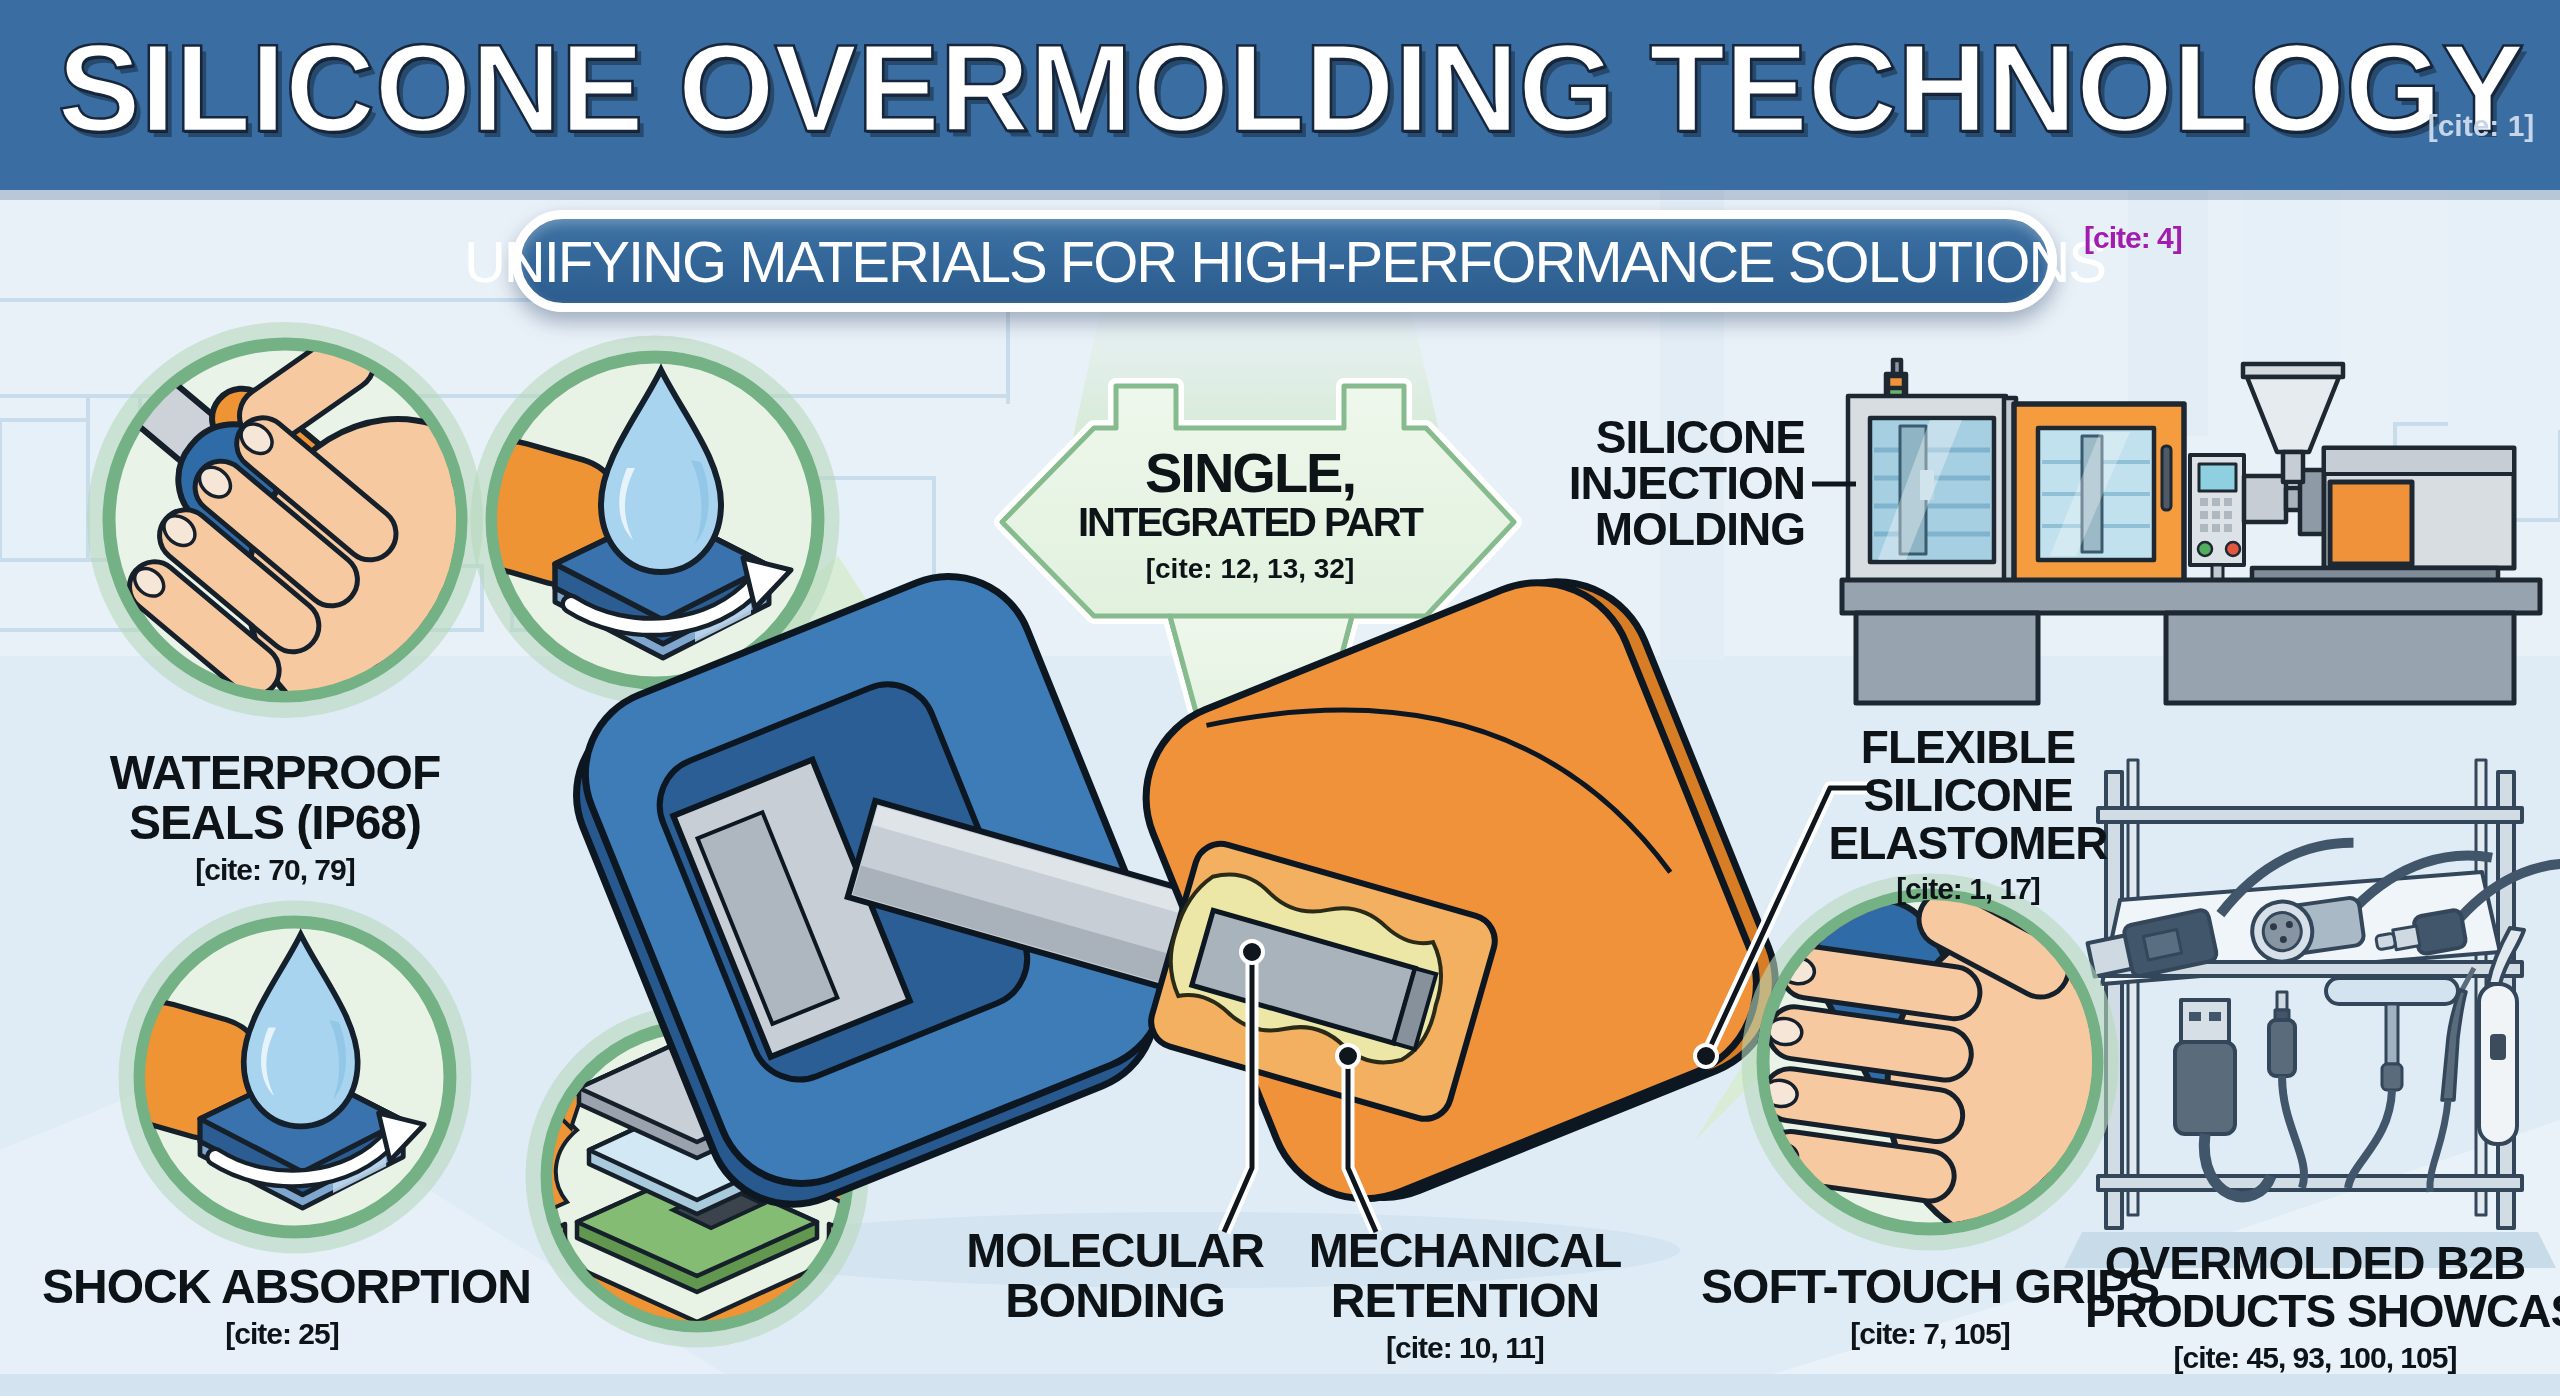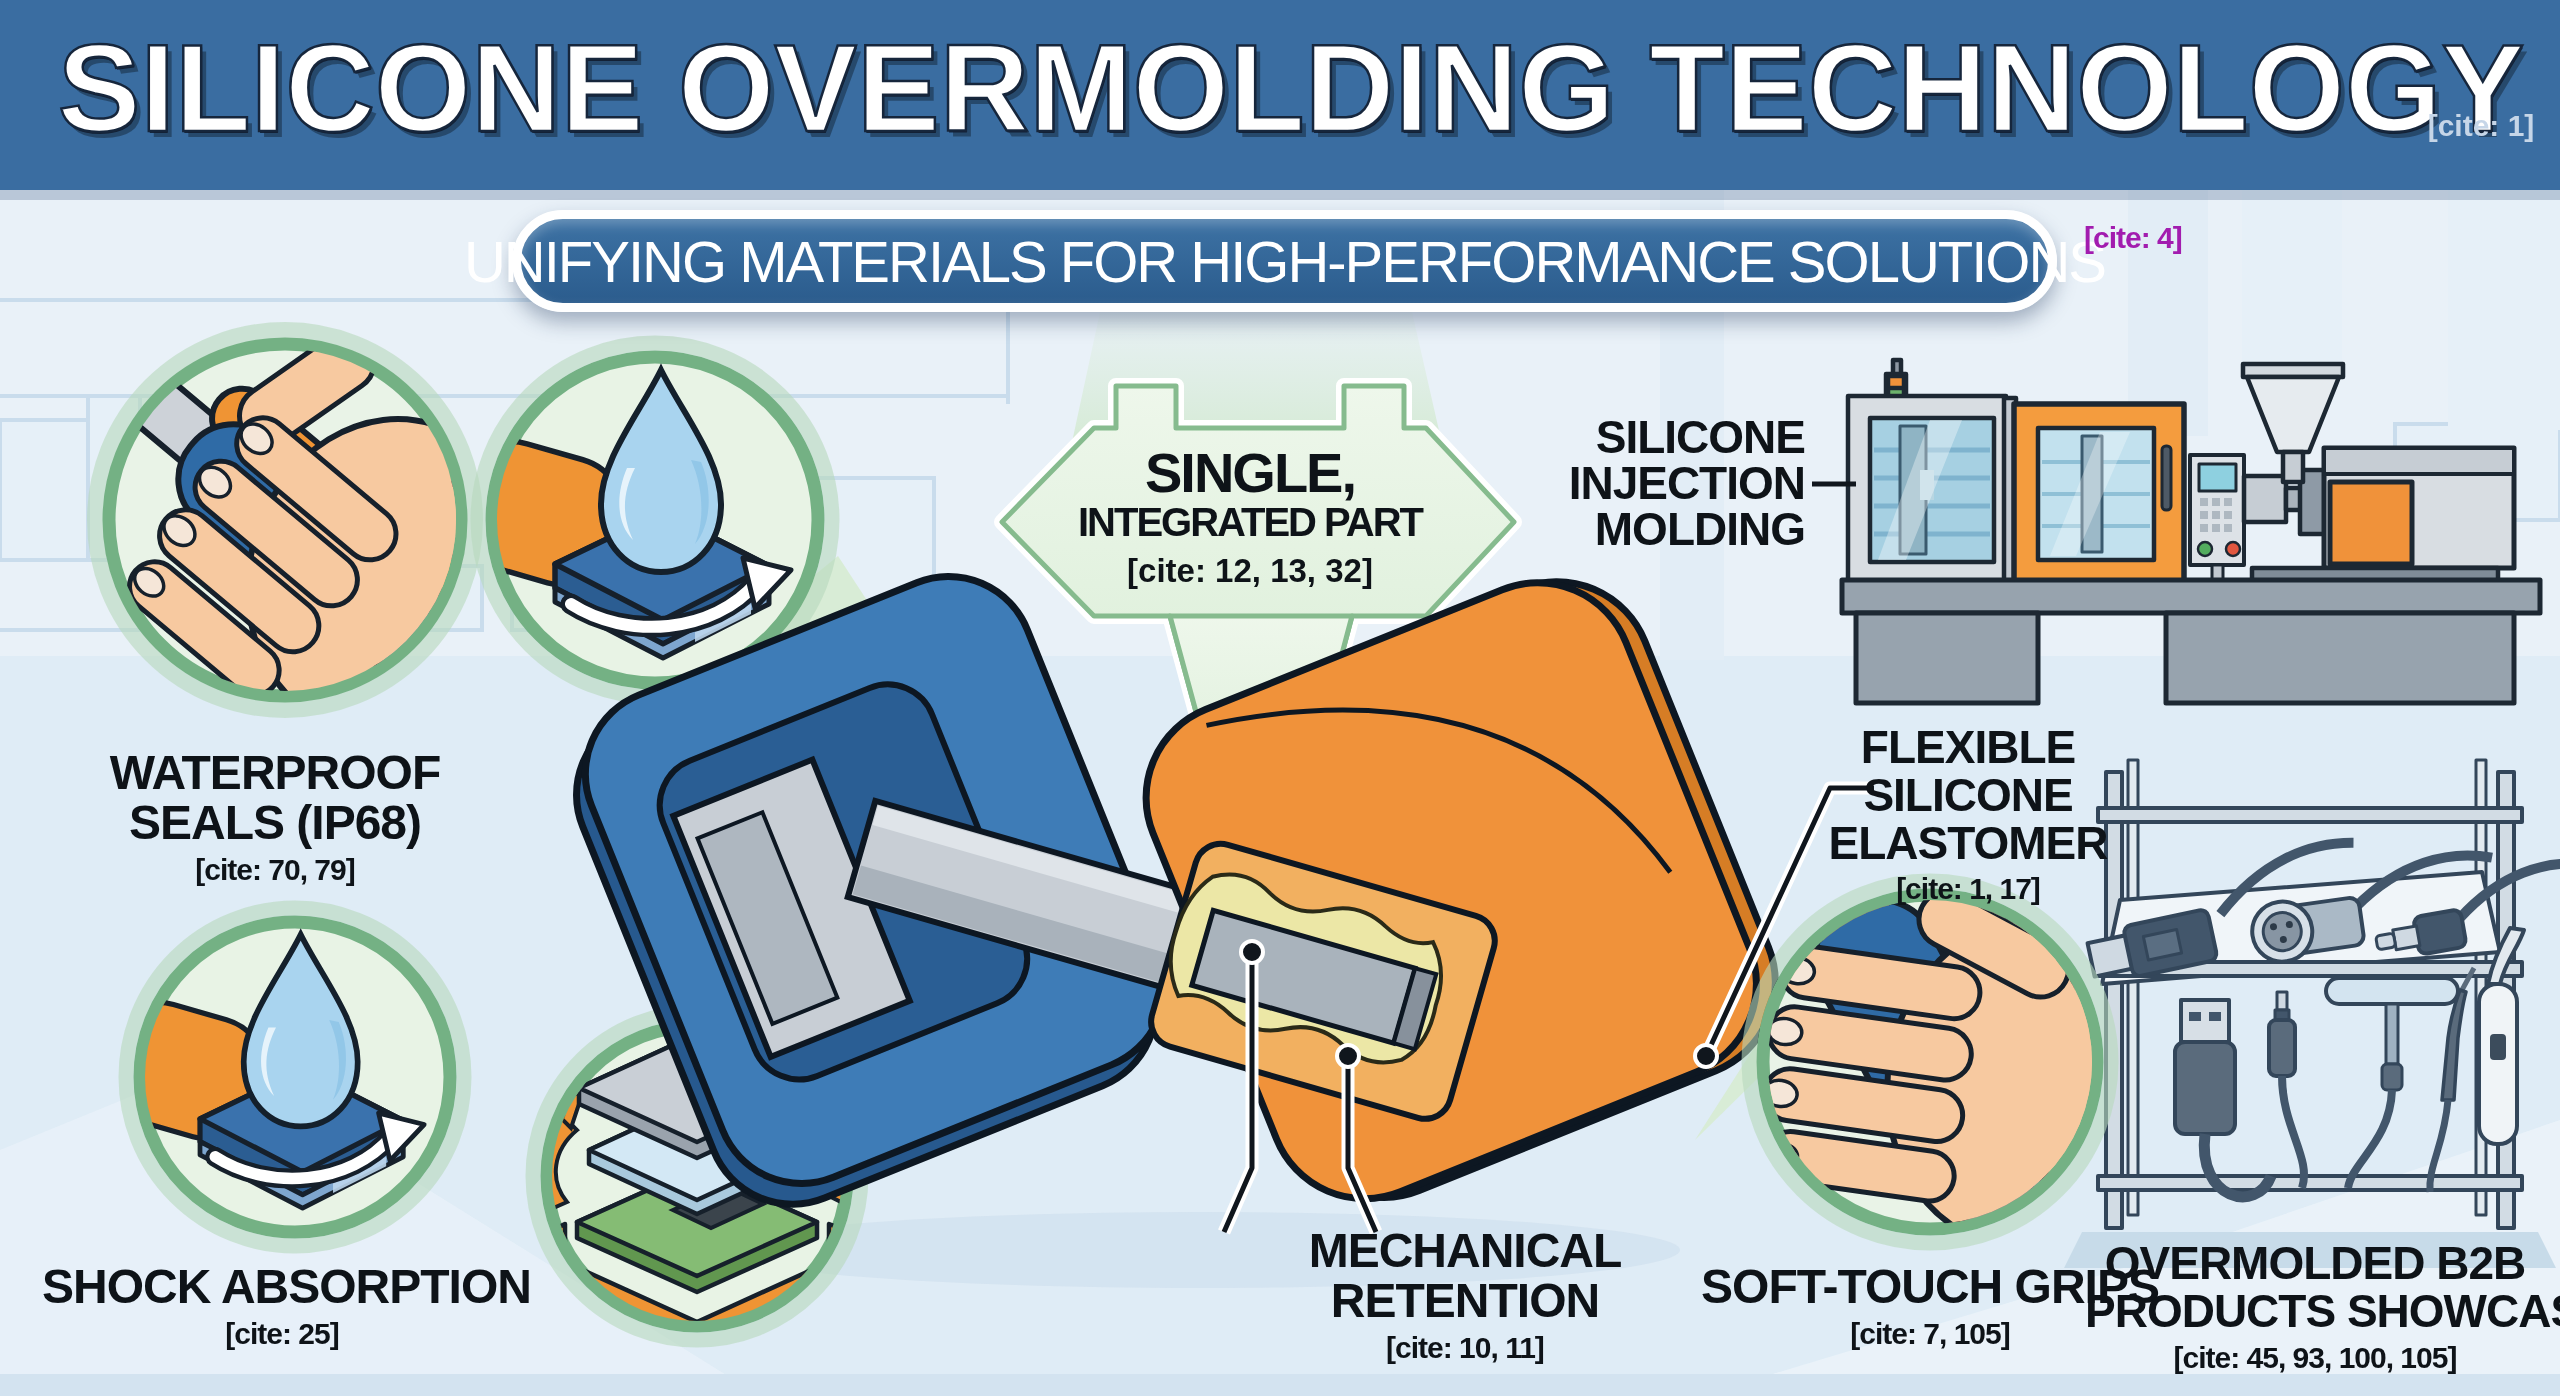--- a/index.html
+++ b/index.html
@@ -19,21 +19,21 @@
       border-radius:64px;box-sizing:border-box;display:flex;align-items:center;justify-content:center;
       box-shadow:0 10px 20px rgba(25,50,85,.35), inset 0 5px 12px rgba(255,255,255,.25);}
   .pill span{color:#fff;font-weight:400;font-size:58px;letter-spacing:-2px;white-space:nowrap;}
   .pill-cite{left:2084px;top:222px;width:220px;font-size:30px;color:#a21caf;text-align:left;}
   .lbl-48 div.l{font-size:48px;}
   .lbl-46 div.l{font-size:46px;}
   .cite-30{font-size:30px;margin-top:6px;}
   .arrow-txt{left:1012px;top:444px;width:476px;}
   .arrow-txt .l1{font-size:56px;letter-spacing:-2px;}
   .arrow-txt .l2{font-size:40px;letter-spacing:-2px;}
-  .arrow-txt .c{font-size:33px;margin-top:10px;letter-spacing:0;}
+  .arrow-txt .c{font-size:28px;margin-top:10px;letter-spacing:0;}
   .machine-lbl{left:1500px;top:414px;width:305px;text-align:right;font-size:46px;line-height:1.0;}
 </style>
 </head>
 <body>
 
 <div id="stage">
 
 <svg id="art" width="2560" height="1396" viewBox="0 0 2560 1396">
   <defs>
     <linearGradient id="glowGrad" x1="0" y1="0" x2="0" y2="1">
@@ -403,20 +403,24 @@
   <div class="l">WATERPROOF</div>
   <div class="l">SEALS (IP68)</div>
   <div class="cite cite-30">[cite: 70, 79]</div>
 </div>
 
 <div class="txt lbl-48" style="left:42px;top:1262px;width:480px;">
   <div class="l">SHOCK ABSORPTION</div>
   <div class="cite cite-30">[cite: 25]</div>
 </div>
 
+<div class="txt lbl-48" style="left:925px;top:1226px;width:380px;">
+  <div class="l">MOLECULAR</div>
+  <div class="l">BONDING</div>
+</div>
 
 <div class="txt lbl-48" style="left:1270px;top:1226px;width:390px;">
   <div class="l">MECHANICAL</div>
   <div class="l">RETENTION</div>
   <div class="cite cite-30">[cite: 10, 11]</div>
 </div>
 
 <div class="txt lbl-46" style="left:1803px;top:724px;width:330px;">
   <div class="l">FLEXIBLE</div>
   <div class="l">SILICONE</div>

